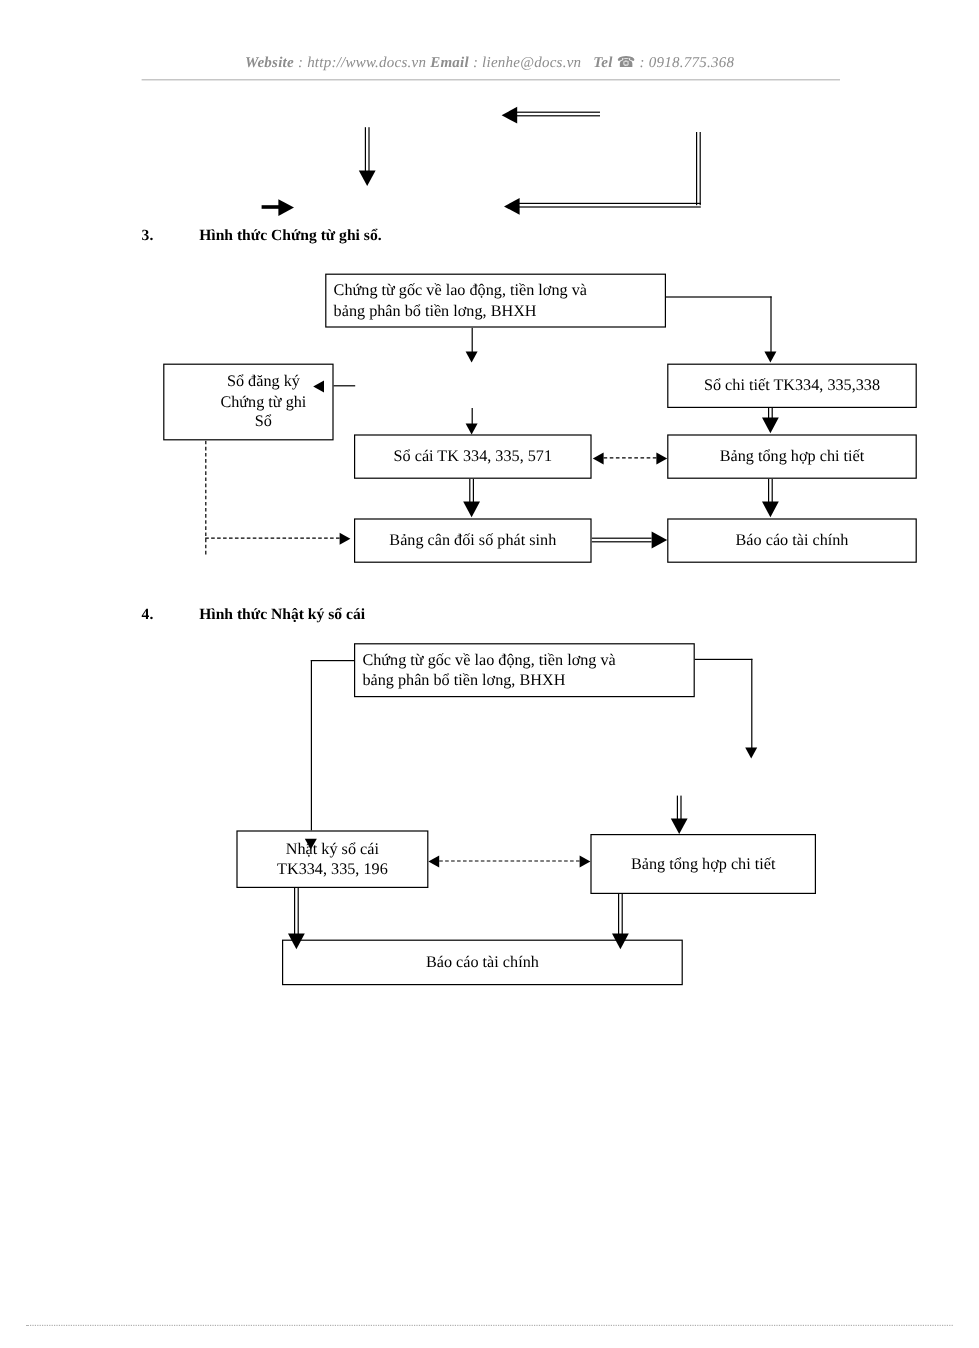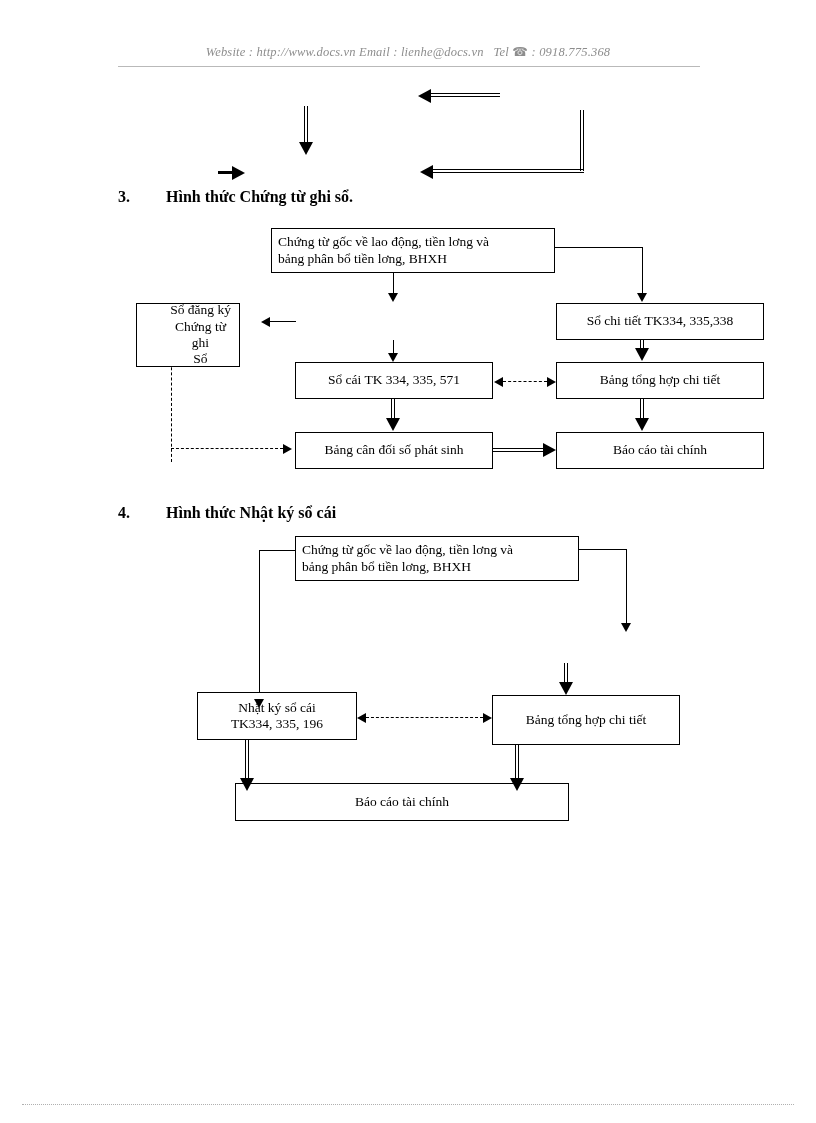--- a/index.html
+++ b/index.html
@@ -9,21 +9,21 @@
   }
   .page{position:absolute;left:0;top:0;width:816px;height:1123px;}
 
   
   .hdr{
     position:absolute;left:118px;top:44px;width:580px;
     text-align:center;font-size:12.5px;color:#8d8d8d;
     white-space:nowrap;letter-spacing:.2px;
   }
   .hdr .it{font-style:italic;}
-  .hdr .bi{font-weight:normal;font-style:italic;}
+  .hdr .bi{font-weight:bold;font-style:italic;}
   .hdr-rule{
     position:absolute;left:118px;top:66px;width:582px;height:0;
     border-top:1px solid #b9b9b9;
   }
 
   
   .box{
     position:absolute;border:1px solid #000;background:#fff;
     box-sizing:border-box;font-size:13.5px;line-height:1.22;
     display:flex;align-items:center;justify-content:center;
@@ -57,21 +57,21 @@
         border-top:9px solid #000;}
   .ar-l{border-top:5px solid transparent;border-bottom:5px solid transparent;
         border-right:9px solid #000;}
   .ar-r{border-top:5px solid transparent;border-bottom:5px solid transparent;
         border-left:9px solid #000;}
   .ar-d.big{border-left-width:7px;border-right-width:7px;border-top-width:13px;}
   .ar-l.big{border-top-width:7px;border-bottom-width:7px;border-right-width:13px;}
   .ar-r.big{border-top-width:7px;border-bottom-width:7px;border-left-width:13px;}
 
   
-  .hd{position:absolute;font-weight:bold;font-size:16px;white-space:nowrap;}
+  .hd{position:absolute;font-weight:bold;font-size:13px;white-space:nowrap;}
   .hd .num{display:inline-block;width:48px;}
 
   
   .footrule{position:absolute;left:22px;top:1104px;width:772px;height:0;
             border-top:1px dotted #b0b0b0;}
 </style>
 </head>
 <body>
 
 <div class="page">
@@ -105,21 +105,21 @@
     <span class="num">3.</span><span>Hình thức Chứng từ ghi sổ.</span>
   </div>
 
   <div class="box lft" style="left:271px;top:228px;width:284px;height:45px;">
     <div class="txt">
       <div>Chứng từ gốc về lao động, tiền lơng   và</div>
       <div>bảng phân bổ tiền lơng,   BHXH</div>
     </div>
   </div>
 
-  <div class="box" style="left:136px;top:303px;width:104px;height:64px;padding-left:25px;">
+  <div class="box" style="left:136px;top:303px;width:142px;height:64px;padding-left:25px;">
     <div class="txt">
       <div>Sổ đăng ký</div>
       <div>Chứng từ  ghi</div>
       <div>Sổ</div>
     </div>
   </div>
 
 
   <div class="box" style="left:556px;top:303px;width:208px;height:37px;">
     <div class="txt">Sổ chi tiết TK334, 335,338</div>

